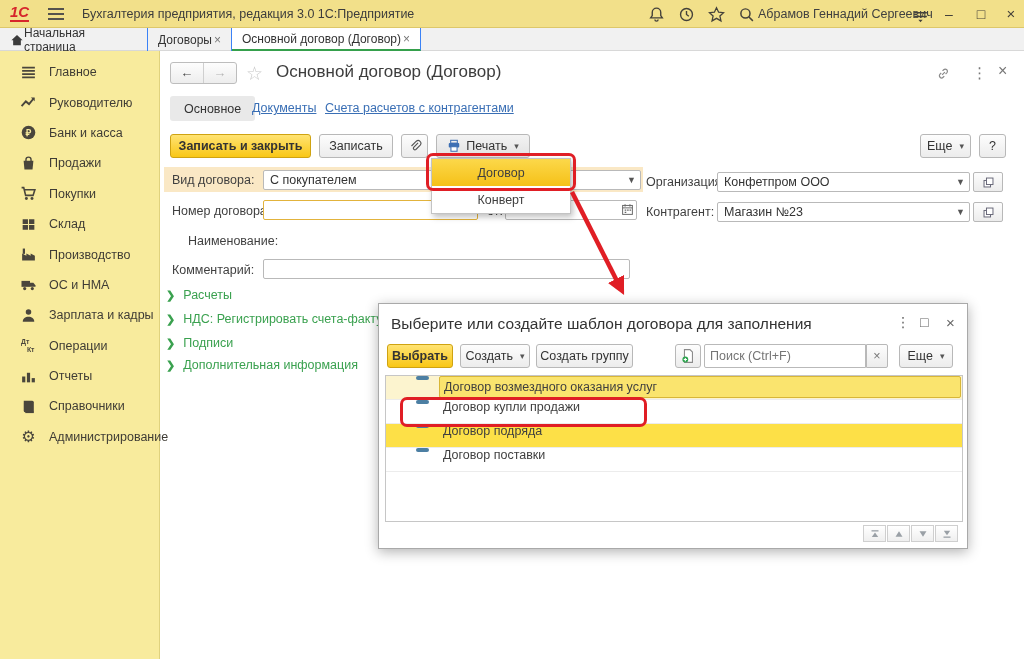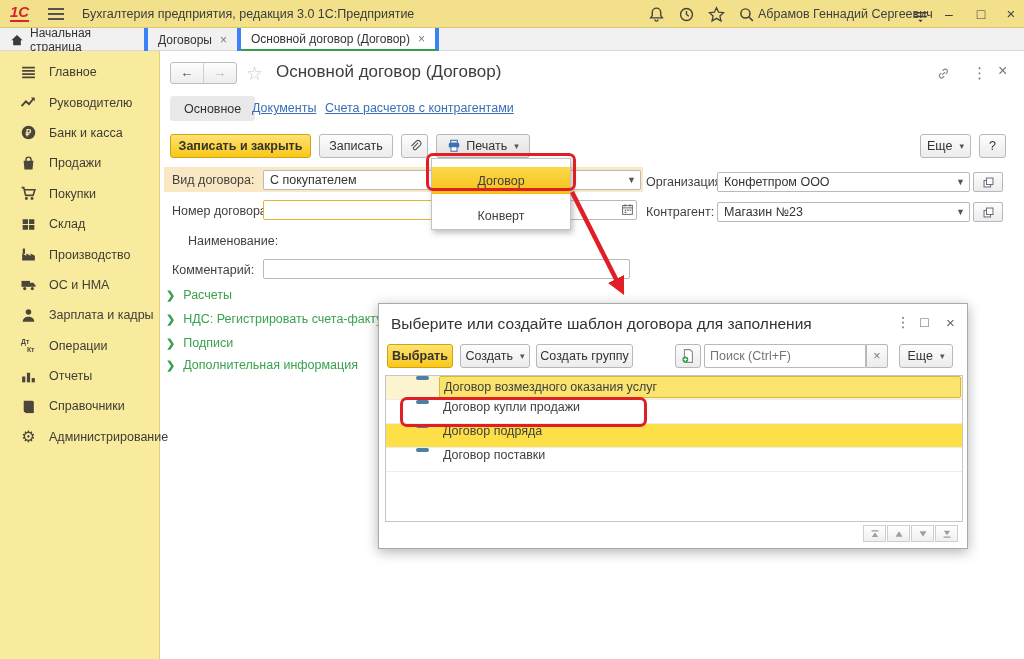--- a/index.html
+++ b/index.html
@@ -13,21 +13,21 @@
   .logo-1c { position:absolute; left:10px; top:4px; font-weight:bold; font-style:italic; font-size:15px; color:#d6262c; border-bottom:2px solid #d6262c; line-height:16px; }
   .hamburger { position:absolute; left:48px; top:8px; width:16px; height:12px; cursor:pointer; }
   .hamburger i { display:block; height:2px; background:#55524d; margin-bottom:3px; }
   .app-title { position:absolute; left:82px; top:7px; font-size:12.5px; color:#3c3c3c; }
   .tb-ico { position:absolute; top:6px; width:17px; height:17px; cursor:pointer; }
   .tb-user { position:absolute; left:758px; top:7px; color:#404040; cursor:pointer; }
   .winctl { position:absolute; top:3px; width:22px; height:22px; text-align:center; font-size:14px; line-height:22px; color:#44413a; cursor:pointer; }
 
   
   .tabbar { left:0; top:28px; width:1024px; height:23px; background:#f1f1f1; border-bottom:1px solid #d8d8d8; display:flex; }
-  .tab { display:flex; align-items:center; gap:6px; padding:0 10px; font-size:12px; color:#333; border-right:4px solid #3b82f6; cursor:pointer; height:23px; }
+  .tab { display:flex; align-items:center; padding:0 10px; font-size:12px; color:#333; border-right:1px solid #3b82f6; cursor:pointer; height:23px; }
   .tab .x { color:#777; font-size:12px; margin-left:2px; }
   .tab.home { width:148px; }
   .tab.active { background:#fff; border-bottom:2px solid #35a04c; }
 
   
   .sidebar { left:0; top:51px; width:160px; height:608px; background:#f8eb9d; border-right:1px solid #e0d27e; padding-top:6px; }
   .side-item { height:30.4px; display:flex; align-items:center; gap:12px; padding-left:20px; cursor:pointer; color:#3f3c35; }
   .side-item .sic { width:17px; height:17px; flex:0 0 17px; display:flex; align-items:center; justify-content:center; }
   .side-item svg { width:17px; height:17px; }
   .gear-ch { font-size:16px; color:#4a463c; line-height:17px; }
@@ -56,21 +56,21 @@
   .combo .arr { width:17px; text-align:center; font-size:9px; color:#555; cursor:pointer; }
   .req { border-color:#e2b33c !important; }
   .band { left:164px; top:167px; width:479px; height:25px; background:#fae8c5; }
   .ph { color:#9a9a9a; }
 
   .sect { display:flex; align-items:center; gap:8px; color:#3aa14f; cursor:pointer; }
   .sect .chev { font-size:11px; font-weight:bold; }
 
   
   .pmenu { left:431px; top:158px; width:140px; z-index:30; background:#fff; border:1px solid #c3c3c3; box-shadow:2px 3px 6px rgba(0,0,0,.25); }
-  .pmenu .mi { height:27px; display:flex; align-items:center; justify-content:center; cursor:pointer;margin-top:8px; }
+  .pmenu .mi { height:27px; display:flex; align-items:center; justify-content:center; cursor:pointer; }
   .pmenu .mi.hl { background:linear-gradient(#fcd84a,#f5c118); }
 
   
   .redbox { border:3px solid #e01e25; border-radius:7px; background:transparent; pointer-events:none; }
 
   
   .dialog { left:378px; top:303px; width:590px; height:246px; background:#fff; border:1px solid #a9a9a9; box-shadow:0 3px 12px rgba(0,0,0,.3); z-index:20; }
   .dlg-title { position:absolute; left:12px; top:11px; font-size:15.5px; color:#333; white-space:nowrap; }
   .dlg-ico { position:absolute; top:10px; color:#666; font-size:14px; cursor:pointer; }
   .dlist { position:absolute; left:6px; top:71px; width:578px; height:147px; border:1px solid #c6c6c6; background:#fff; overflow:hidden; }

